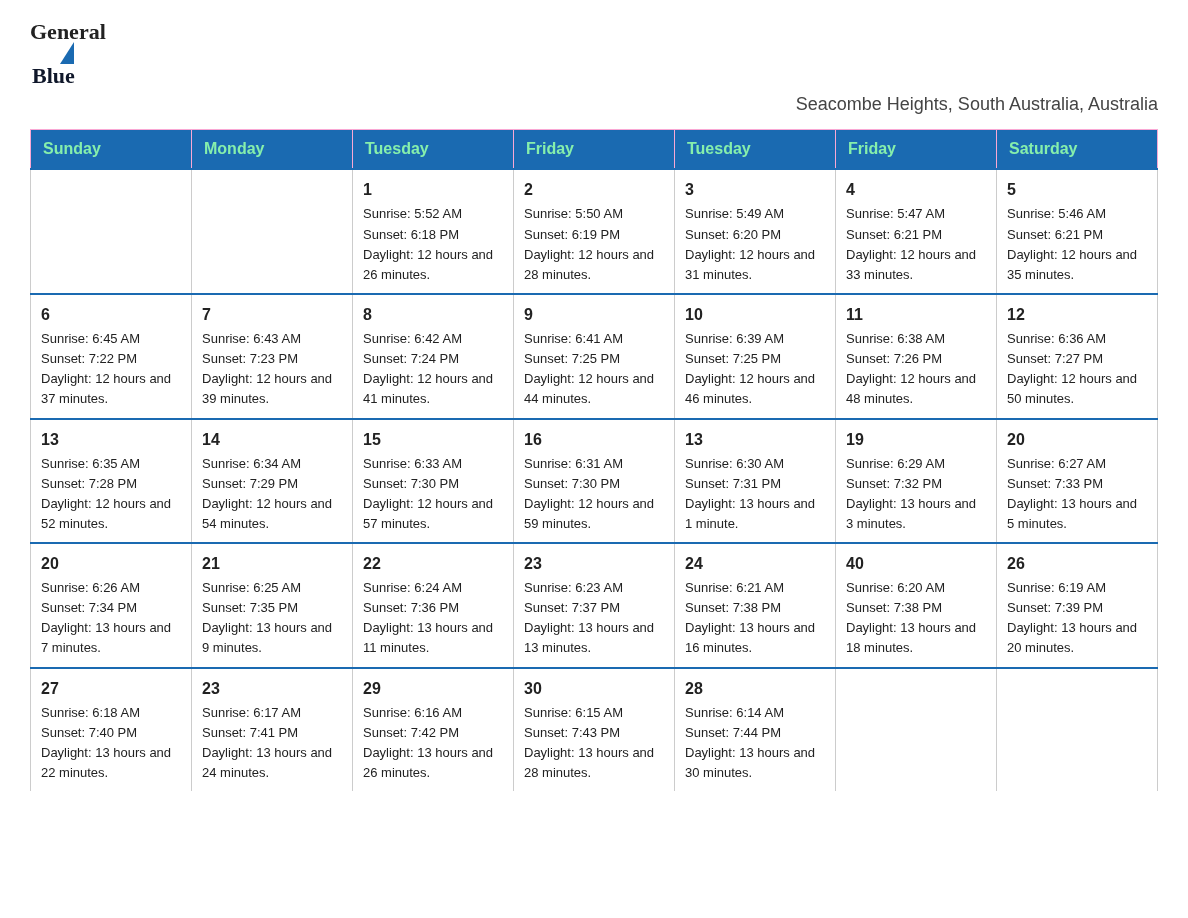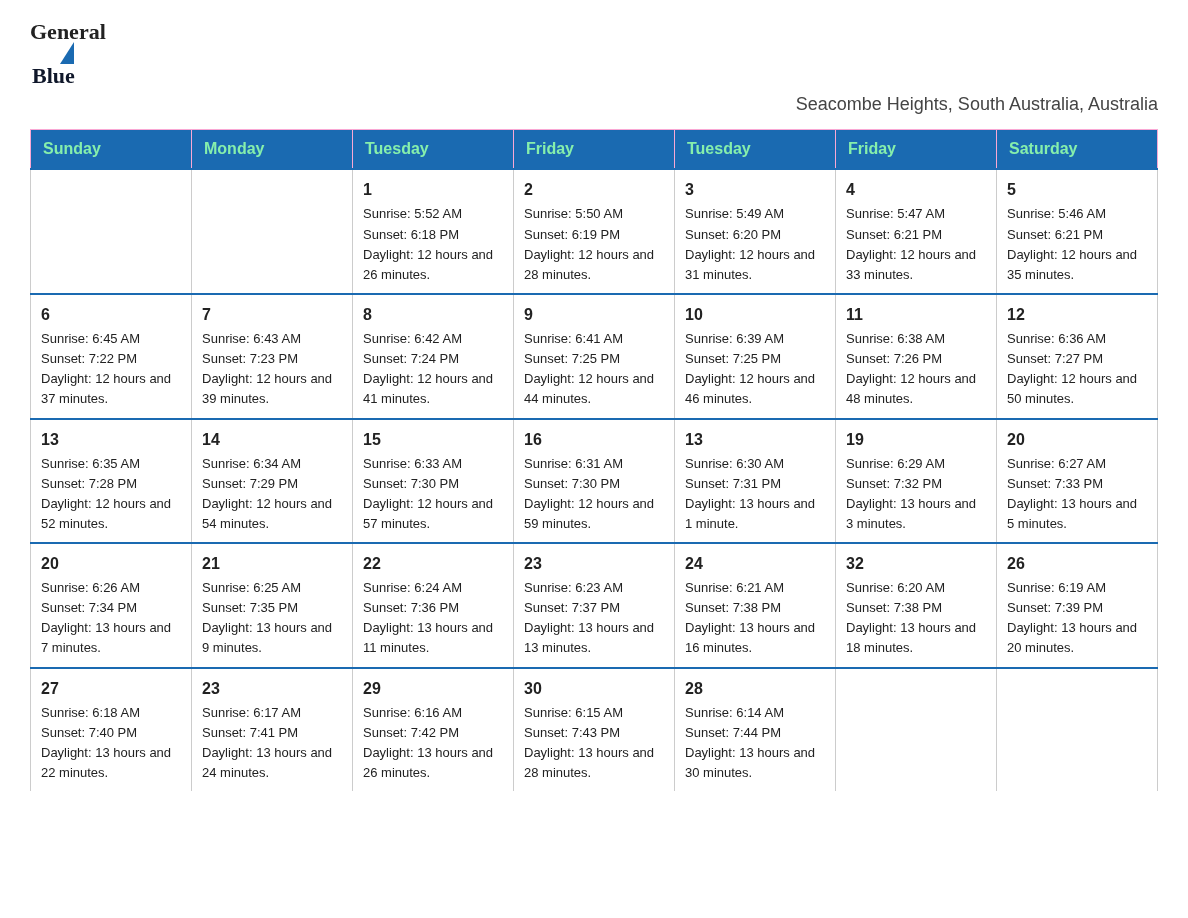--- a/index.html
+++ b/index.html
@@ -237,21 +237,21 @@
         </td>
         <td>
           <span class="day-number">23</span>
           <div class="day-info">Sunrise: 6:23 AM<br>Sunset: 7:37 PM<br>Daylight: 13 hours and 13 minutes.</div>
         </td>
         <td>
           <span class="day-number">24</span>
           <div class="day-info">Sunrise: 6:21 AM<br>Sunset: 7:38 PM<br>Daylight: 13 hours and 16 minutes.</div>
         </td>
         <td>
-          <span class="day-number">32</span>
+          <span class="day-number">40</span>
           <div class="day-info">Sunrise: 6:20 AM<br>Sunset: 7:38 PM<br>Daylight: 13 hours and 18 minutes.</div>
         </td>
         <td>
           <span class="day-number">26</span>
           <div class="day-info">Sunrise: 6:19 AM<br>Sunset: 7:39 PM<br>Daylight: 13 hours and 20 minutes.</div>
         </td>
       </tr>
       <tr>
         <td>
           <span class="day-number">27</span>

